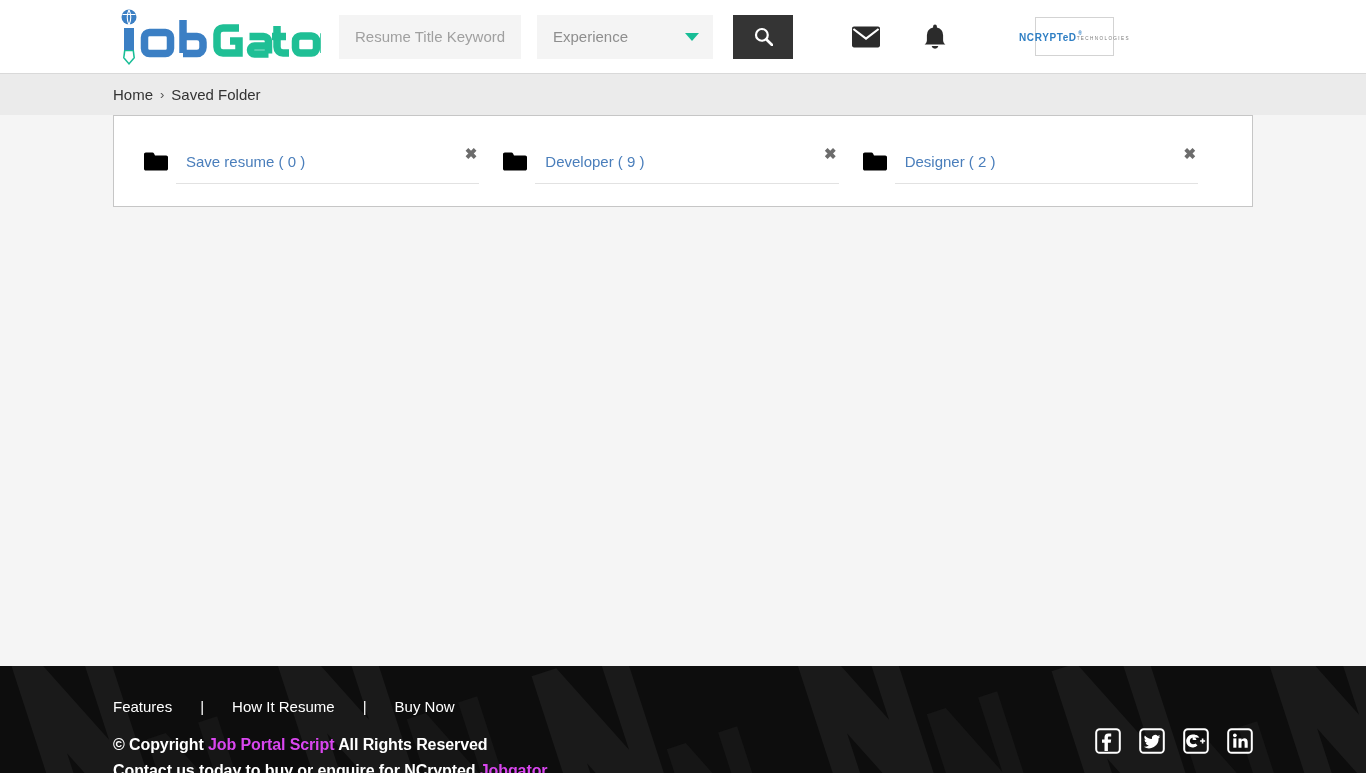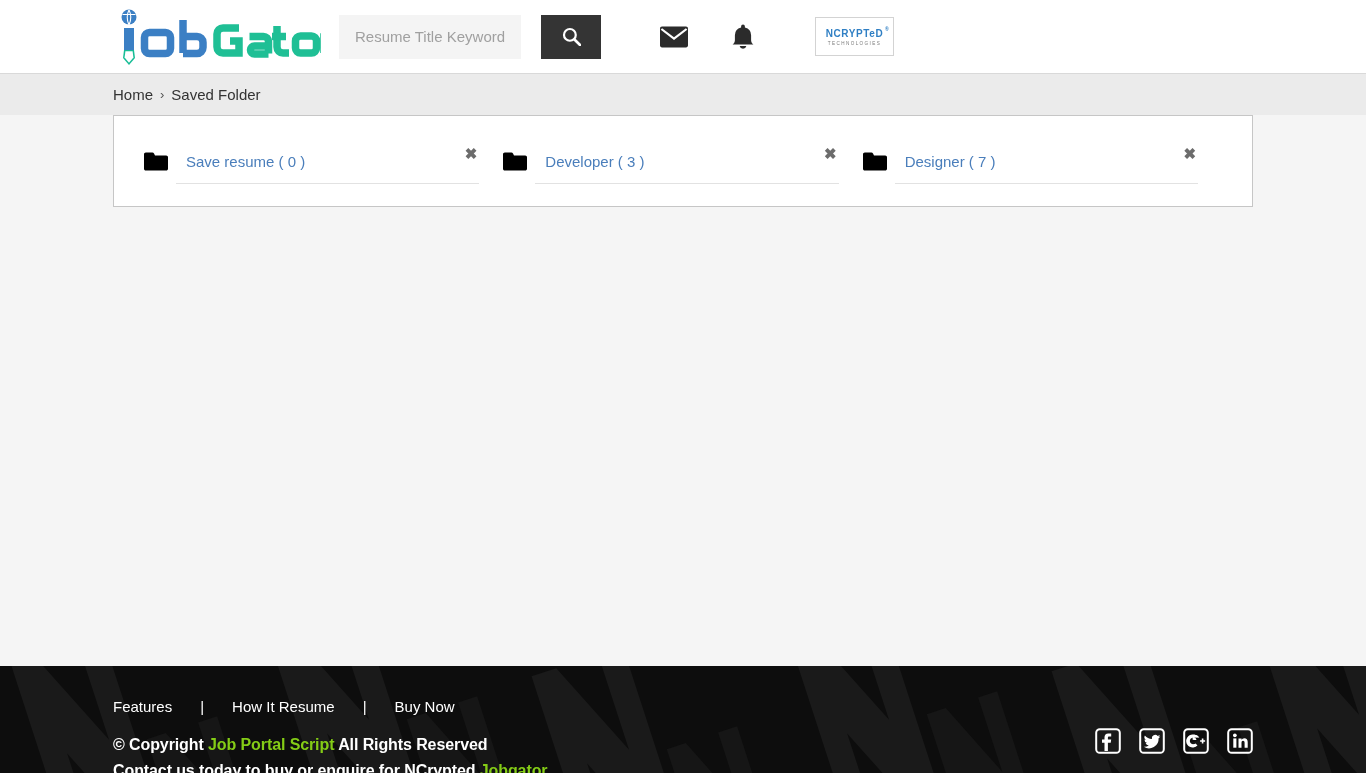--- a/index.html
+++ b/index.html
@@ -89,26 +89,26 @@
 
   .header-icons {
     display: flex;
     align-items: center;
     gap: 42px;
     margin-left: 58px;
   }
   .hicon { cursor: pointer; line-height: 0; color: #2b2b2b; }
 
   .ncrypted-badge {
-    margin-left: 60px;
+    margin-left: 88px;
     border: 1px solid #d3d3d3;
     background: #fff;
     width: 79px; height: 39px;
     display: flex;
-    flex-direction: column;
+    flex-direction: row;
     align-items: center;
     justify-content: center;
     cursor: pointer;
     padding-top: 2px;
   }
   .ncrypted-main {
     font-size: 10px;
     font-weight: bold;
     letter-spacing: 0.6px;
     color: #2f7fc4;
@@ -225,21 +225,21 @@
   }
   .fn-sep { color: #ffffff; margin: 0 28px; }
   .footer-line {
     color: #ffffff;
     font-size: 16px;
     margin-top: 21px;
     font-weight: bold;
     letter-spacing: -0.1px;
   }
   .footer-line.second { margin-top: 8px; }
-  .footer-line a { color: #84cc16; text-decoration: none; cursor: pointer; font-weight: bold; }
+  .footer-line a { color: #d946ef; text-decoration: none; cursor: pointer; font-weight: bold; }
 
   .social {
     position: absolute;
     right: 113px;
     top: 62px;
     display: flex;
     gap: 18px;
     z-index: 3;
   }
   .social-icon {
@@ -293,20 +293,24 @@
 
       <g fill="none" stroke="#1fbf95" stroke-width="7.5">
         <path d="M211 45 v-16 h10"></path>
       </g>
     </svg>
   </div>
 
   <div class="search-group">
     <input class="field field-keywords" type="text" placeholder="Resume Title Keywords" value="" style="">
 
+    <div class="field field-exp">
+      <span>Experience</span>
+      <span class="caret"></span>
+    </div>
 
 
     <button class="search-btn">
       <svg width="19" height="19" viewBox="0 0 20 20">
         <circle cx="8.3" cy="8.3" r="6.2" fill="none" stroke="#ffffff" stroke-width="2.3"></circle>
         <path d="M13.1 13.1 L19 19" stroke="#ffffff" stroke-width="2.8" stroke-linecap="round"></path>
       </svg>
     </button>
   </div>
 
@@ -353,32 +357,32 @@
       <span class="folder-close">✖</span>
       <span class="folder-underline"></span>
     </div>
 
     <div class="folder-item">
       <span class="folder-icon">
         <svg width="24" height="19" viewBox="0 0 24 19">
           <path d="M0 2.2 C0 1.2 0.8 0.4 1.8 0.4 h6.6 c0.7 0 1.3 0.4 1.6 1 l1 2 h11.2 c1 0 1.8 0.8 1.8 1.8 v11.6 c0 1-0.8 1.8-1.8 1.8 H1.8 C0.8 18.6 0 17.8 0 16.8 Z" fill="#000000"></path>
         </svg>
       </span>
-      <a class="folder-link">Developer ( 3 )</a>
+      <a class="folder-link">Developer ( 9 )</a>
       <span class="folder-close">✖</span>
       <span class="folder-underline"></span>
     </div>
 
     <div class="folder-item">
       <span class="folder-icon">
         <svg width="24" height="19" viewBox="0 0 24 19">
           <path d="M0 2.2 C0 1.2 0.8 0.4 1.8 0.4 h6.6 c0.7 0 1.3 0.4 1.6 1 l1 2 h11.2 c1 0 1.8 0.8 1.8 1.8 v11.6 c0 1-0.8 1.8-1.8 1.8 H1.8 C0.8 18.6 0 17.8 0 16.8 Z" fill="#000000"></path>
         </svg>
       </span>
-      <a class="folder-link">Designer ( 7 )</a>
+      <a class="folder-link">Designer ( 2 )</a>
       <span class="folder-close">✖</span>
       <span class="folder-underline"></span>
     </div>
 
   </div>
 </div>
 
 <div class="footer">
 
   <svg class="footer-pattern" width="1366" height="180" viewBox="0 0 1366 180" preserveAspectRatio="none">

